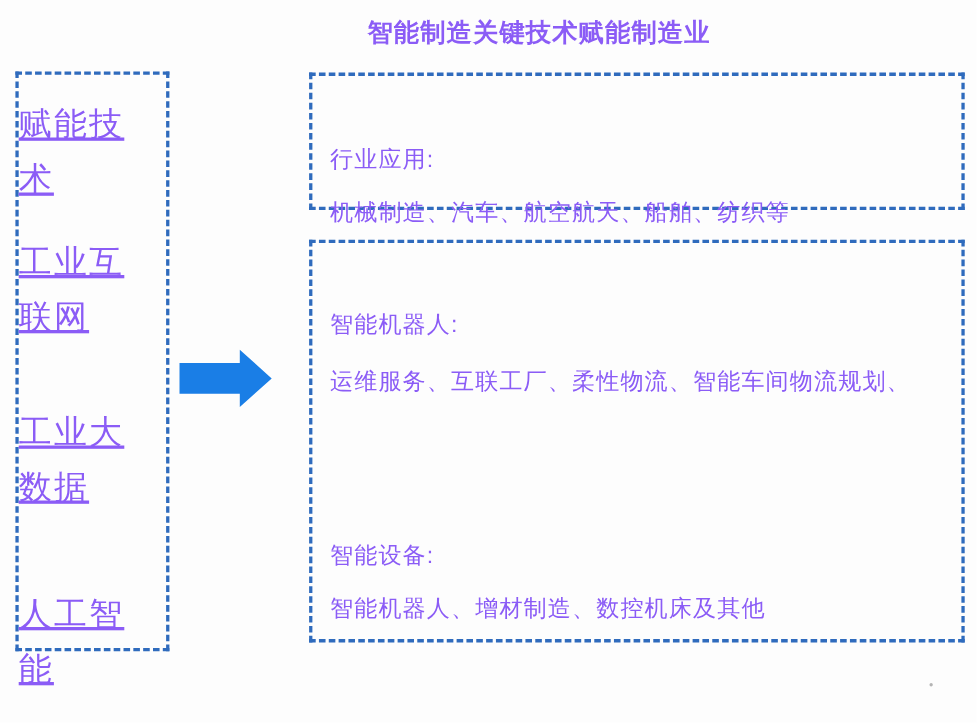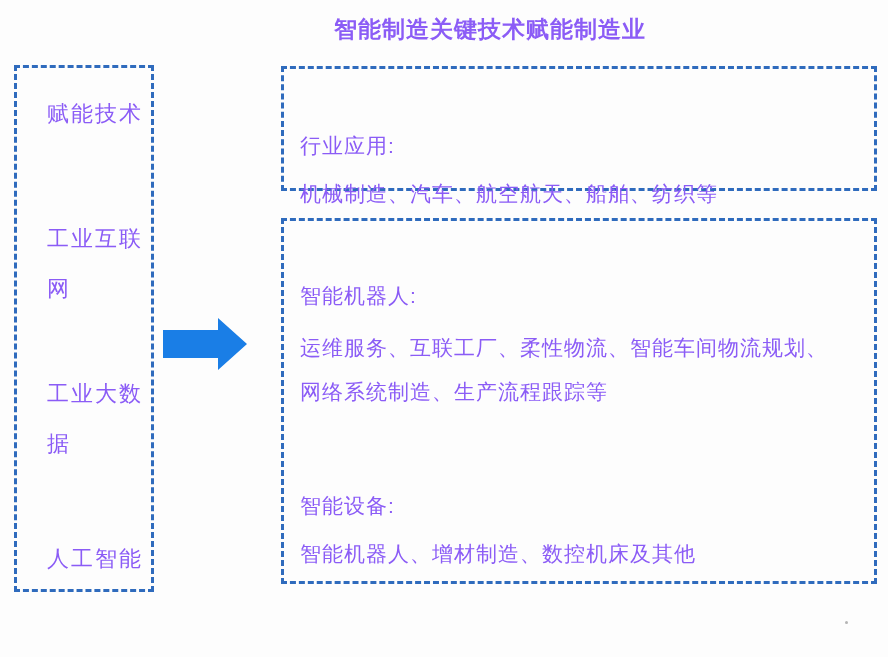--- a/index.html
+++ b/index.html
@@ -36,26 +36,27 @@
     background: transparent;
   }
   .left-box {
     left: 14px;
     top: 65px;
     width: 140px;
     height: 527px;
   }
   .left-item {
     position: absolute;
-    left: 30px;
+    left: 0;
     width: 106px;
-    font-size: 22px;
+    font-size: 30px;
     letter-spacing: 2px;
     line-height: 50px;
     word-break: break-all;
+    text-decoration: underline;
   }
   .top-right-box {
     left: 281px;
     top: 66px;
     width: 596px;
     height: 125px;
   }
   .bottom-right-box {
     left: 281px;
     top: 218px;
@@ -107,20 +108,19 @@
   </svg>
 
   <div class="dashed-box top-right-box">
     <div class="box-text" style="top: 24px;">行业应用:</div>
     <div class="box-text" style="top: 72px; text-align: center;">机械制造、汽车、航空航天、船舶、纺织等</div>
   </div>
 
   <div class="dashed-box bottom-right-box">
     <div class="box-text" style="top: 22px;">智能机器人:</div>
     <div class="box-text" style="top: 74px;">运维服务、互联工厂、柔性物流、智能车间物流规划、</div>
-    <div class="box-text" style="top: 118px;">网络系统制造、生产流程跟踪等</div>
     <div class="box-text" style="top: 280px;">智能机器人、增材制造、数控机床及其他</div>
     <div class="box-text" style="top: 232px;">智能设备:</div>
   </div>
 
   <div class="speck"></div>
 
 </div>
 
 </body></html>

